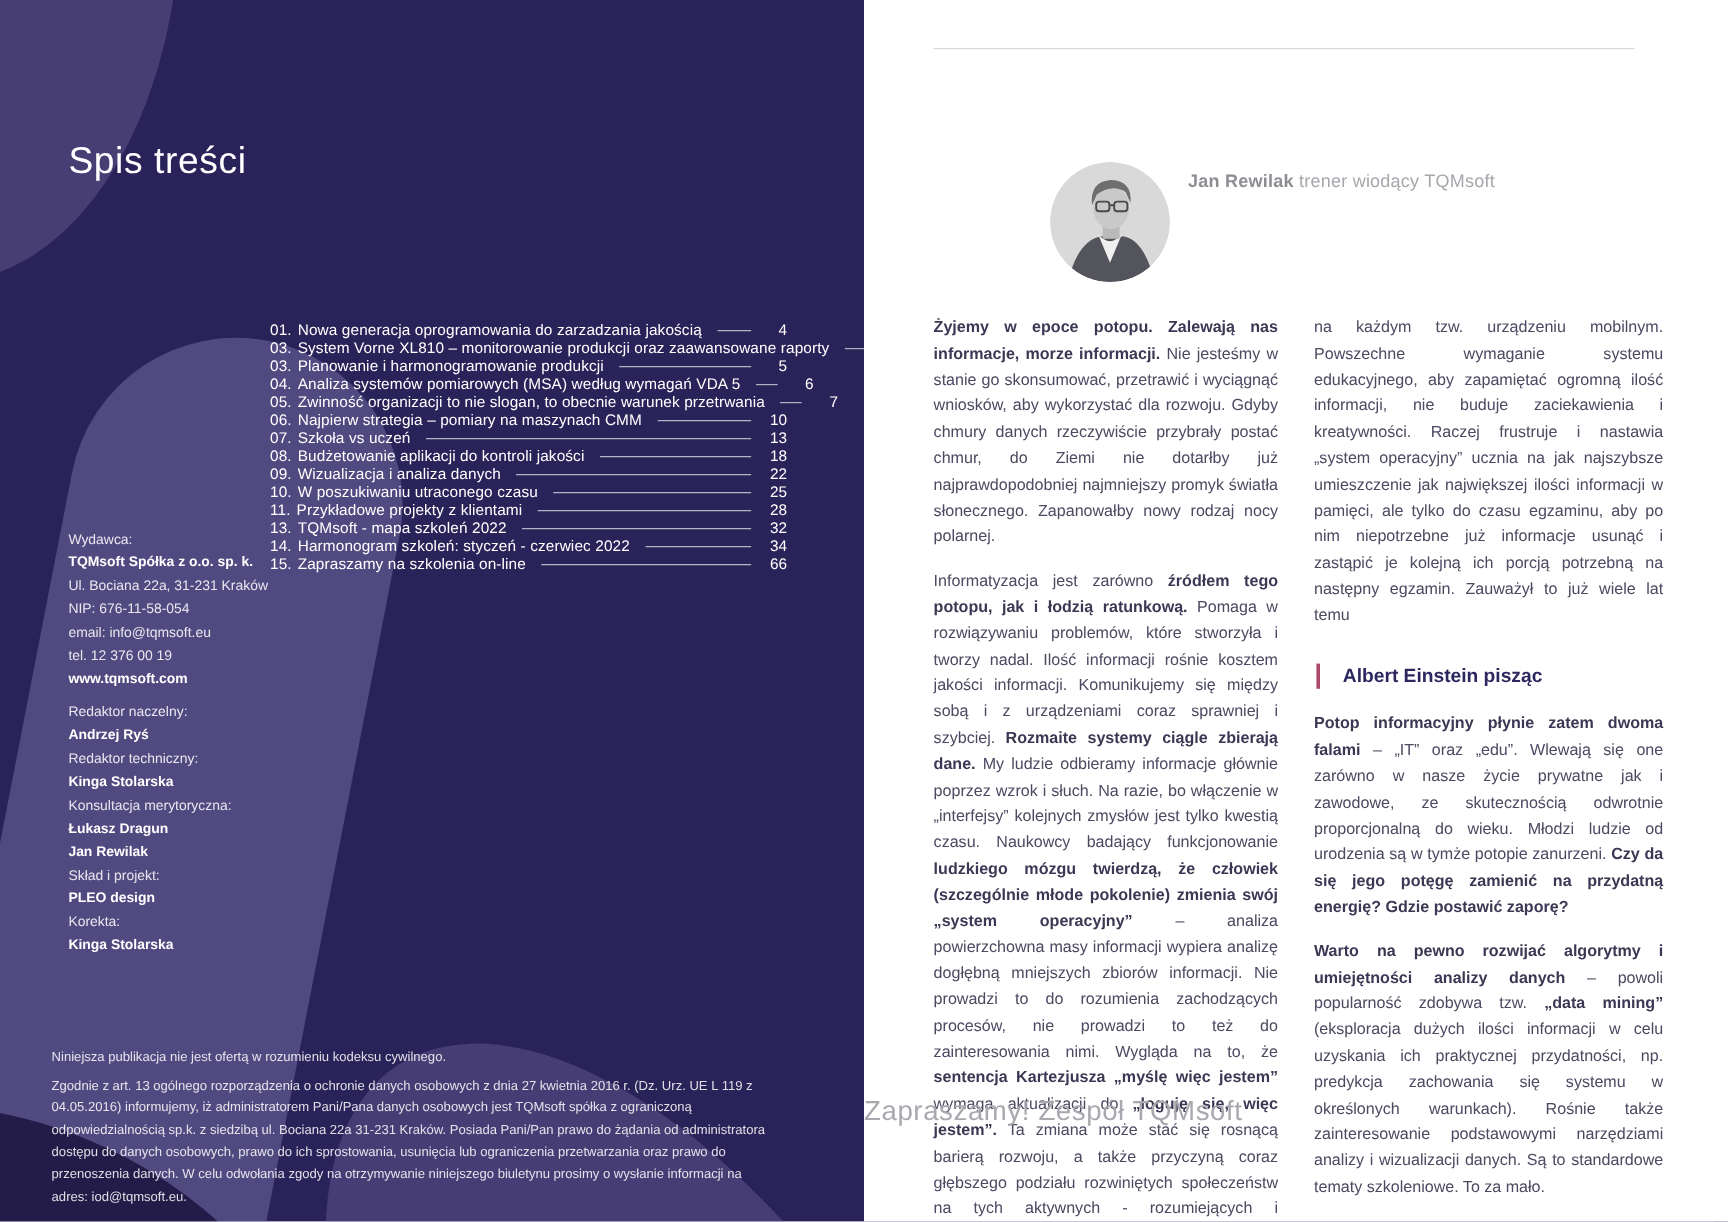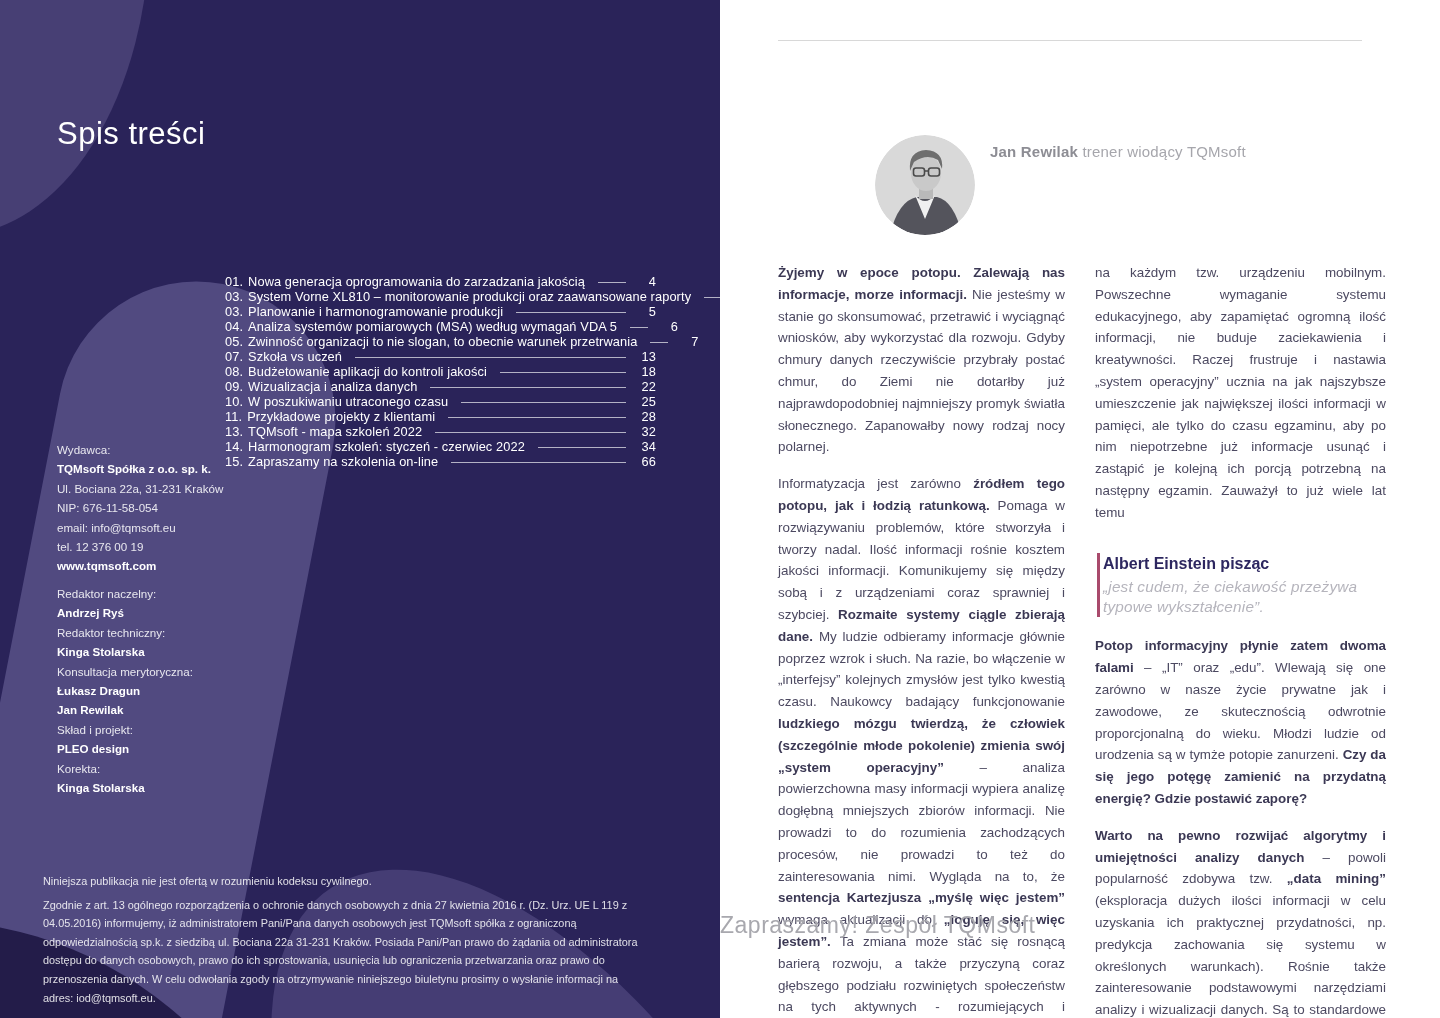--- a/index.html
+++ b/index.html
@@ -31,21 +31,21 @@
   .avatar{position:absolute;left:155px;top:135px;width:100px;height:100px;border-radius:50%;overflow:hidden}
   .byline{position:absolute;left:270px;top:143px;font-size:15px;color:#a6a6ac;letter-spacing:.2px}
   .byline .name{font-weight:700;color:#8d8d94}
   .article-title{position:absolute;left:266px;top:160px;font-size:40px;font-weight:700;letter-spacing:4.5px;color:var(--title_navy,#2d2760);white-space:nowrap}
   .columns{position:absolute;left:58px;top:262px;width:608px;display:flex;gap:30px}
   .col{color:#4c4961;font-size:13.4px;line-height:21.8px;text-align:justify}
   .col1{width:287px}
   .col2{width:291px}
   .para{margin-bottom:15px}
   .bd{font-weight:700;color:#3b3854}
-  .quote{border-left:3px solid var(--accent_quote,#a94a6c);padding-left:3px;margin:29px 0 18px 2px}
+  .quote{border-left:3px solid var(--accent_quote,#a94a6c);padding-left:19px;margin:29px 0 18px 2px}
   .quote-heading{font-size:16px;font-weight:700;color:var(--title_navy,#2d2760);margin-bottom:3px}
   .quote-body{font-size:15.3px;line-height:20px;color:#b5b4bc;font-style:italic;text-align:left;letter-spacing:.2px}
   .closing{position:absolute;left:0;top:912px;width:720px;text-align:left;font-size:23px;color:#a8a8ae;letter-spacing:.5px}
 </style>
 </head>
 <body>
 
 <div class="spread">
 
   <section class="left-page">
@@ -88,20 +88,26 @@
           <span class="toc-page">6</span>
         </div>
 
         <div class="toc-row">
           <span class="toc-num">05.</span>
           <span class="toc-label">Zwinność organizacji to nie slogan, to obecnie warunek przetrwania</span>
           <span class="leader"></span>
           <span class="toc-page">7</span>
         </div>
 
+        <div class="toc-row">
+          <span class="toc-num">06.</span>
+          <span class="toc-label">Najpierw strategia – pomiary na maszynach CMM</span>
+          <span class="leader"></span>
+          <span class="toc-page">10</span>
+        </div>
 
         <div class="toc-row">
           <span class="toc-num">07.</span>
           <span class="toc-label">Szkoła vs uczeń</span>
           <span class="leader"></span>
           <span class="toc-page">13</span>
         </div>
 
         <div class="toc-row">
           <span class="toc-num">08.</span>
@@ -242,21 +248,20 @@
 
         </div>
 
       <div class="col col2">
         <div>
 
             <p class="para"><span>na każdym tzw. urządzeniu mobilnym. Powszechne wymaganie systemu edukacyjnego, aby zapamiętać ogromną ilość informacji, nie buduje zaciekawienia i kreatywności. Raczej frustruje i nastawia „system operacyjny” ucznia na jak najszybsze umieszczenie jak największej ilości informacji w pamięci, ale tylko do czasu egzaminu, aby po nim niepotrzebne już informacje usunąć i zastąpić je kolejną ich porcją potrzebną na następny egzamin. Zauważył to już wiele lat temu</span></p>
           </div>
         <div class="quote">
           <div class="quote-heading">Albert Einstein pisząc</div>
-          <div class="quote-body">„jest cudem, że ciekawość przeżywa typowe wykształcenie”.</div>
         </div>
         <div>
 
             <p class="para"><span class="bd">Potop informacyjny płynie zatem dwoma falami</span><span> – „IT” oraz „edu”. Wlewają się one zarówno w nasze życie prywatne jak i zawodowe, ze skutecznością odwrotnie proporcjonalną do wieku. Młodzi ludzie od urodzenia są w tymże potopie zanurzeni. </span><span class="bd">Czy da się jego potęgę zamienić na przydatną energię? Gdzie postawić zaporę?</span></p>
 
             <p class="para"><span class="bd">Warto na pewno rozwijać algorytmy i umiejętności analizy danych</span><span> – powoli popularność zdobywa tzw. </span><span class="bd">„data mining”</span><span> (eksploracja dużych ilości informacji w celu uzyskania ich praktycznej przydatności, np. predykcja zachowania się systemu w określonych warunkach). Rośnie także zainteresowanie podstawowymi narzędziami analizy i wizualizacji danych. Są to standardowe tematy szkoleniowe. To za mało.</span></p>
 
           </div>
       </div>
     </div>

